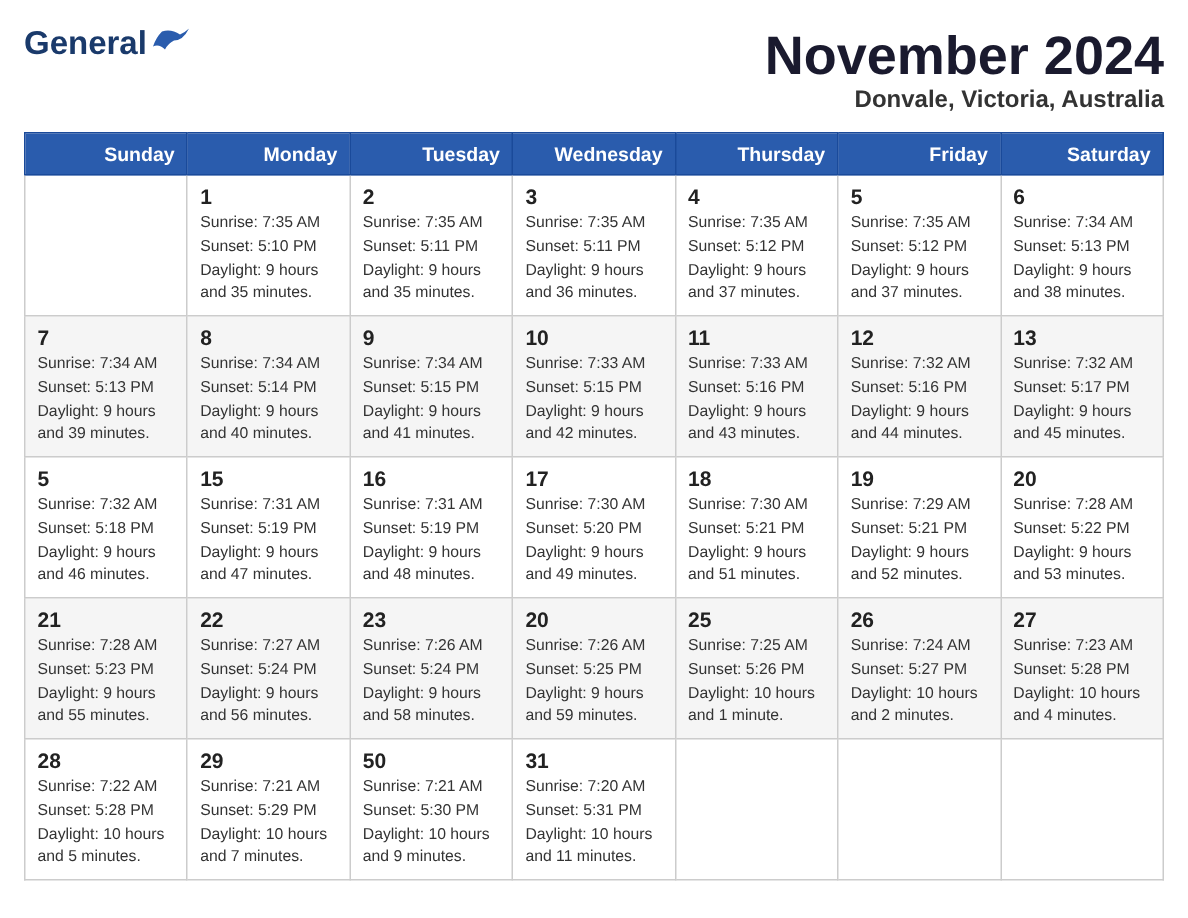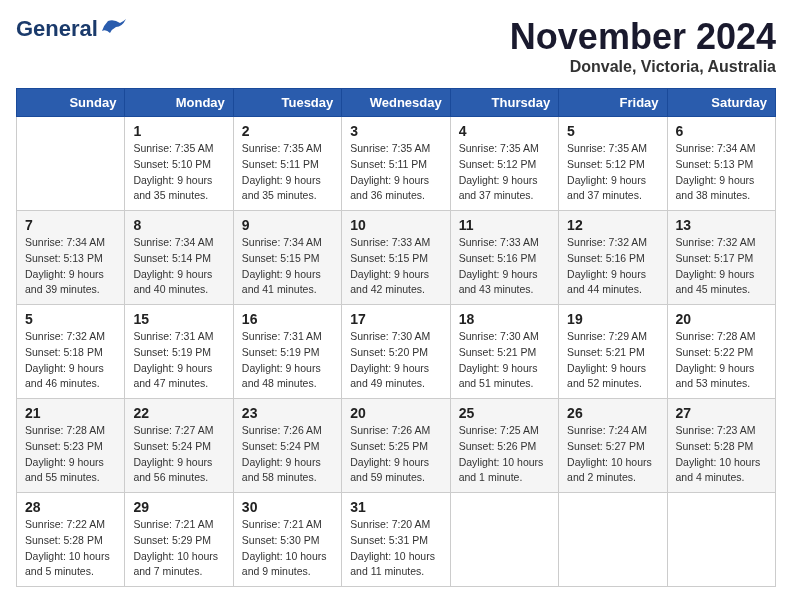--- a/index.html
+++ b/index.html
@@ -229,21 +229,21 @@
       <tr>
         <td>
           <span class="day-num">28</span>
           <div class="day-detail">Sunrise: 7:22 AM<br>Sunset: 5:28 PM<br>Daylight: 10 hours and 5 minutes.</div>
         </td>
         <td>
           <span class="day-num">29</span>
           <div class="day-detail">Sunrise: 7:21 AM<br>Sunset: 5:29 PM<br>Daylight: 10 hours and 7 minutes.</div>
         </td>
         <td>
-          <span class="day-num">30</span>
+          <span class="day-num">50</span>
           <div class="day-detail">Sunrise: 7:21 AM<br>Sunset: 5:30 PM<br>Daylight: 10 hours and 9 minutes.</div>
         </td>
         <td>
           <span class="day-num">31</span>
           <div class="day-detail">Sunrise: 7:20 AM<br>Sunset: 5:31 PM<br>Daylight: 10 hours and 11 minutes.</div>
         </td>
         <td></td>
         <td></td>
         <td></td>
       </tr>

